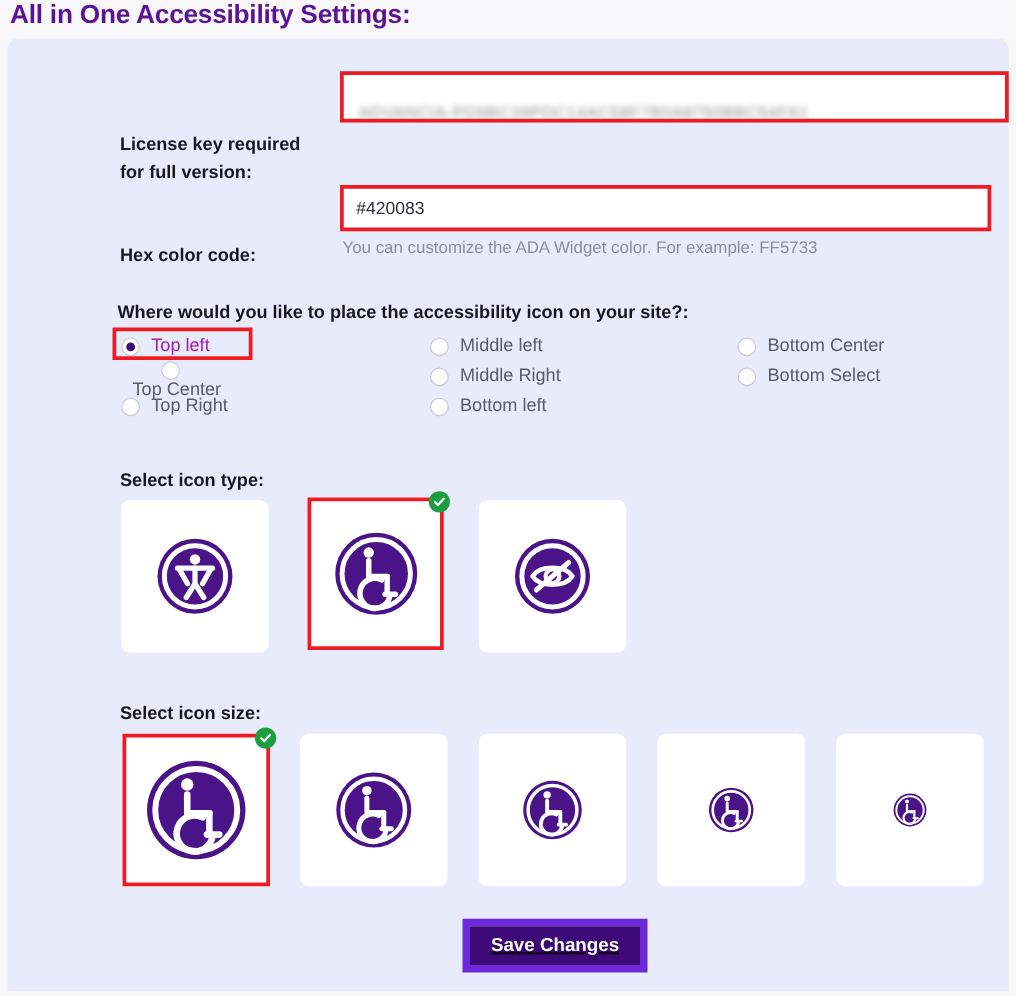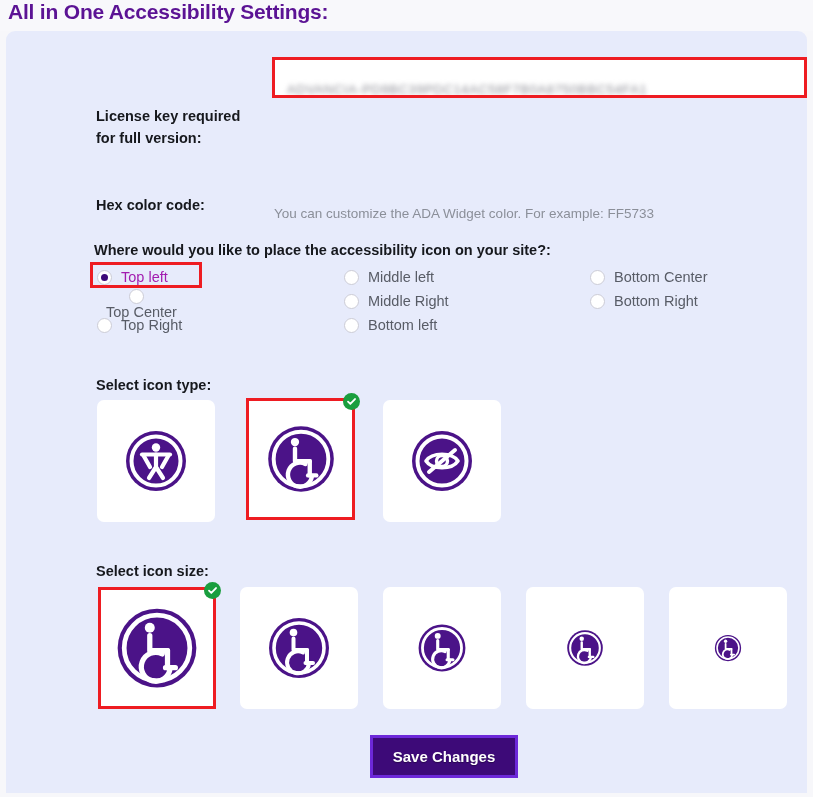--- a/index.html
+++ b/index.html
@@ -175,22 +175,23 @@
     background: #1a9e3e;
     display: flex;
     align-items: center;
     justify-content: center;
   }
   .check-badge svg { display: block; }
 
   
   .save-wrap {
     position: absolute;
-    border: 3px solid #6d28d9;
-    box-sizing: border-box;
+    border: 6px solid #6d28d9;
+    box-sizing: border-box;
+    text-decoration: underline;
   }
   .save-btn {
     width: 100%;
     height: 100%;
     background: #3d0a78;
     color: #ffffff;
     border: none;
     font-family: "Liberation Sans", sans-serif;
     font-size: 15px;
     font-weight: bold;
@@ -214,21 +215,25 @@
   <div class="field-label" style="left:96px; top:69px; width:180px;">License key required
 for full version:</div>
   <div style="position:absolute; left:272px; top:57px; width:535px; height:41px;">
     <div class="text-input" style="left:0; top:0; width:535px; height:41px; line-height:39px;">
       <span class="redacted" style="left:14px; top:12px;">ADVANCIA-PD9BC39PDC14AC58F7B0A8750BBC54FA1</span>
     </div>
     <div class="redbox" style="left:0; top:0; width:535px; height:41px;"></div>
   </div>
 
   <div class="field-label" style="left:96px; top:158px;">Hex color code:</div>
-  <div class="helper-text" style="left:274px; top:206px;">You can customize the ADA Widget color. For example: FF5733</div>
+  <div style="position:absolute; left:272px; top:148px; width:521px; height:37px;">
+    <div class="text-input" style="left:0; top:0; width:521px; height:37px; line-height:35px;">#420083</div>
+    <div class="redbox" style="left:0; top:0; width:521px; height:37px;"></div>
+  </div>
+  <div class="helper-text" style="left:274px; top:190px;">You can customize the ADA Widget color. For example: FF5733</div>
 
   <div class="section-heading" style="left:94px; top:242px;">Where would you like to place the accessibility icon on your site?:</div>
 
   <div class="radio-item checked" style="left:97px; top:265px;">
     <span class="radio-dot"></span>
     <span class="radio-label">Top left</span>
   </div>
   <div class="redbox" style="left:90px; top:262px; width:112px; height:26px;"></div>
 
   <div class="radio-item" style="left:97px; top:289px;flex-direction:column;">
@@ -252,21 +257,21 @@
     <span class="radio-dot"></span>
     <span class="radio-label">Bottom left</span>
   </div>
 
   <div class="radio-item" style="left:590px; top:265px;">
     <span class="radio-dot"></span>
     <span class="radio-label">Bottom Center</span>
   </div>
   <div class="radio-item" style="left:590px; top:289px;">
     <span class="radio-dot"></span>
-    <span class="radio-label">Bottom Right</span>
+    <span class="radio-label">Bottom Select</span>
   </div>
 
   <div class="section-heading" style="left:96px; top:377px;">Select icon type:</div>
 
   <div class="icon-card" style="left:97px; top:400px; width:118px; height:122px;">
     <svg width="64" height="64" viewBox="0 0 64 64">
       <circle cx="32" cy="32" r="30" fill="#4b1388"></circle>
       <circle cx="32" cy="32" r="24.5" fill="none" stroke="#ffffff" stroke-width="4"></circle>
       <circle cx="32" cy="18.5" r="4.2" fill="#ffffff"></circle>
       <path d="M18 25.5 L46 25.5" stroke="#ffffff" stroke-width="4.2" stroke-linecap="round"></path>

